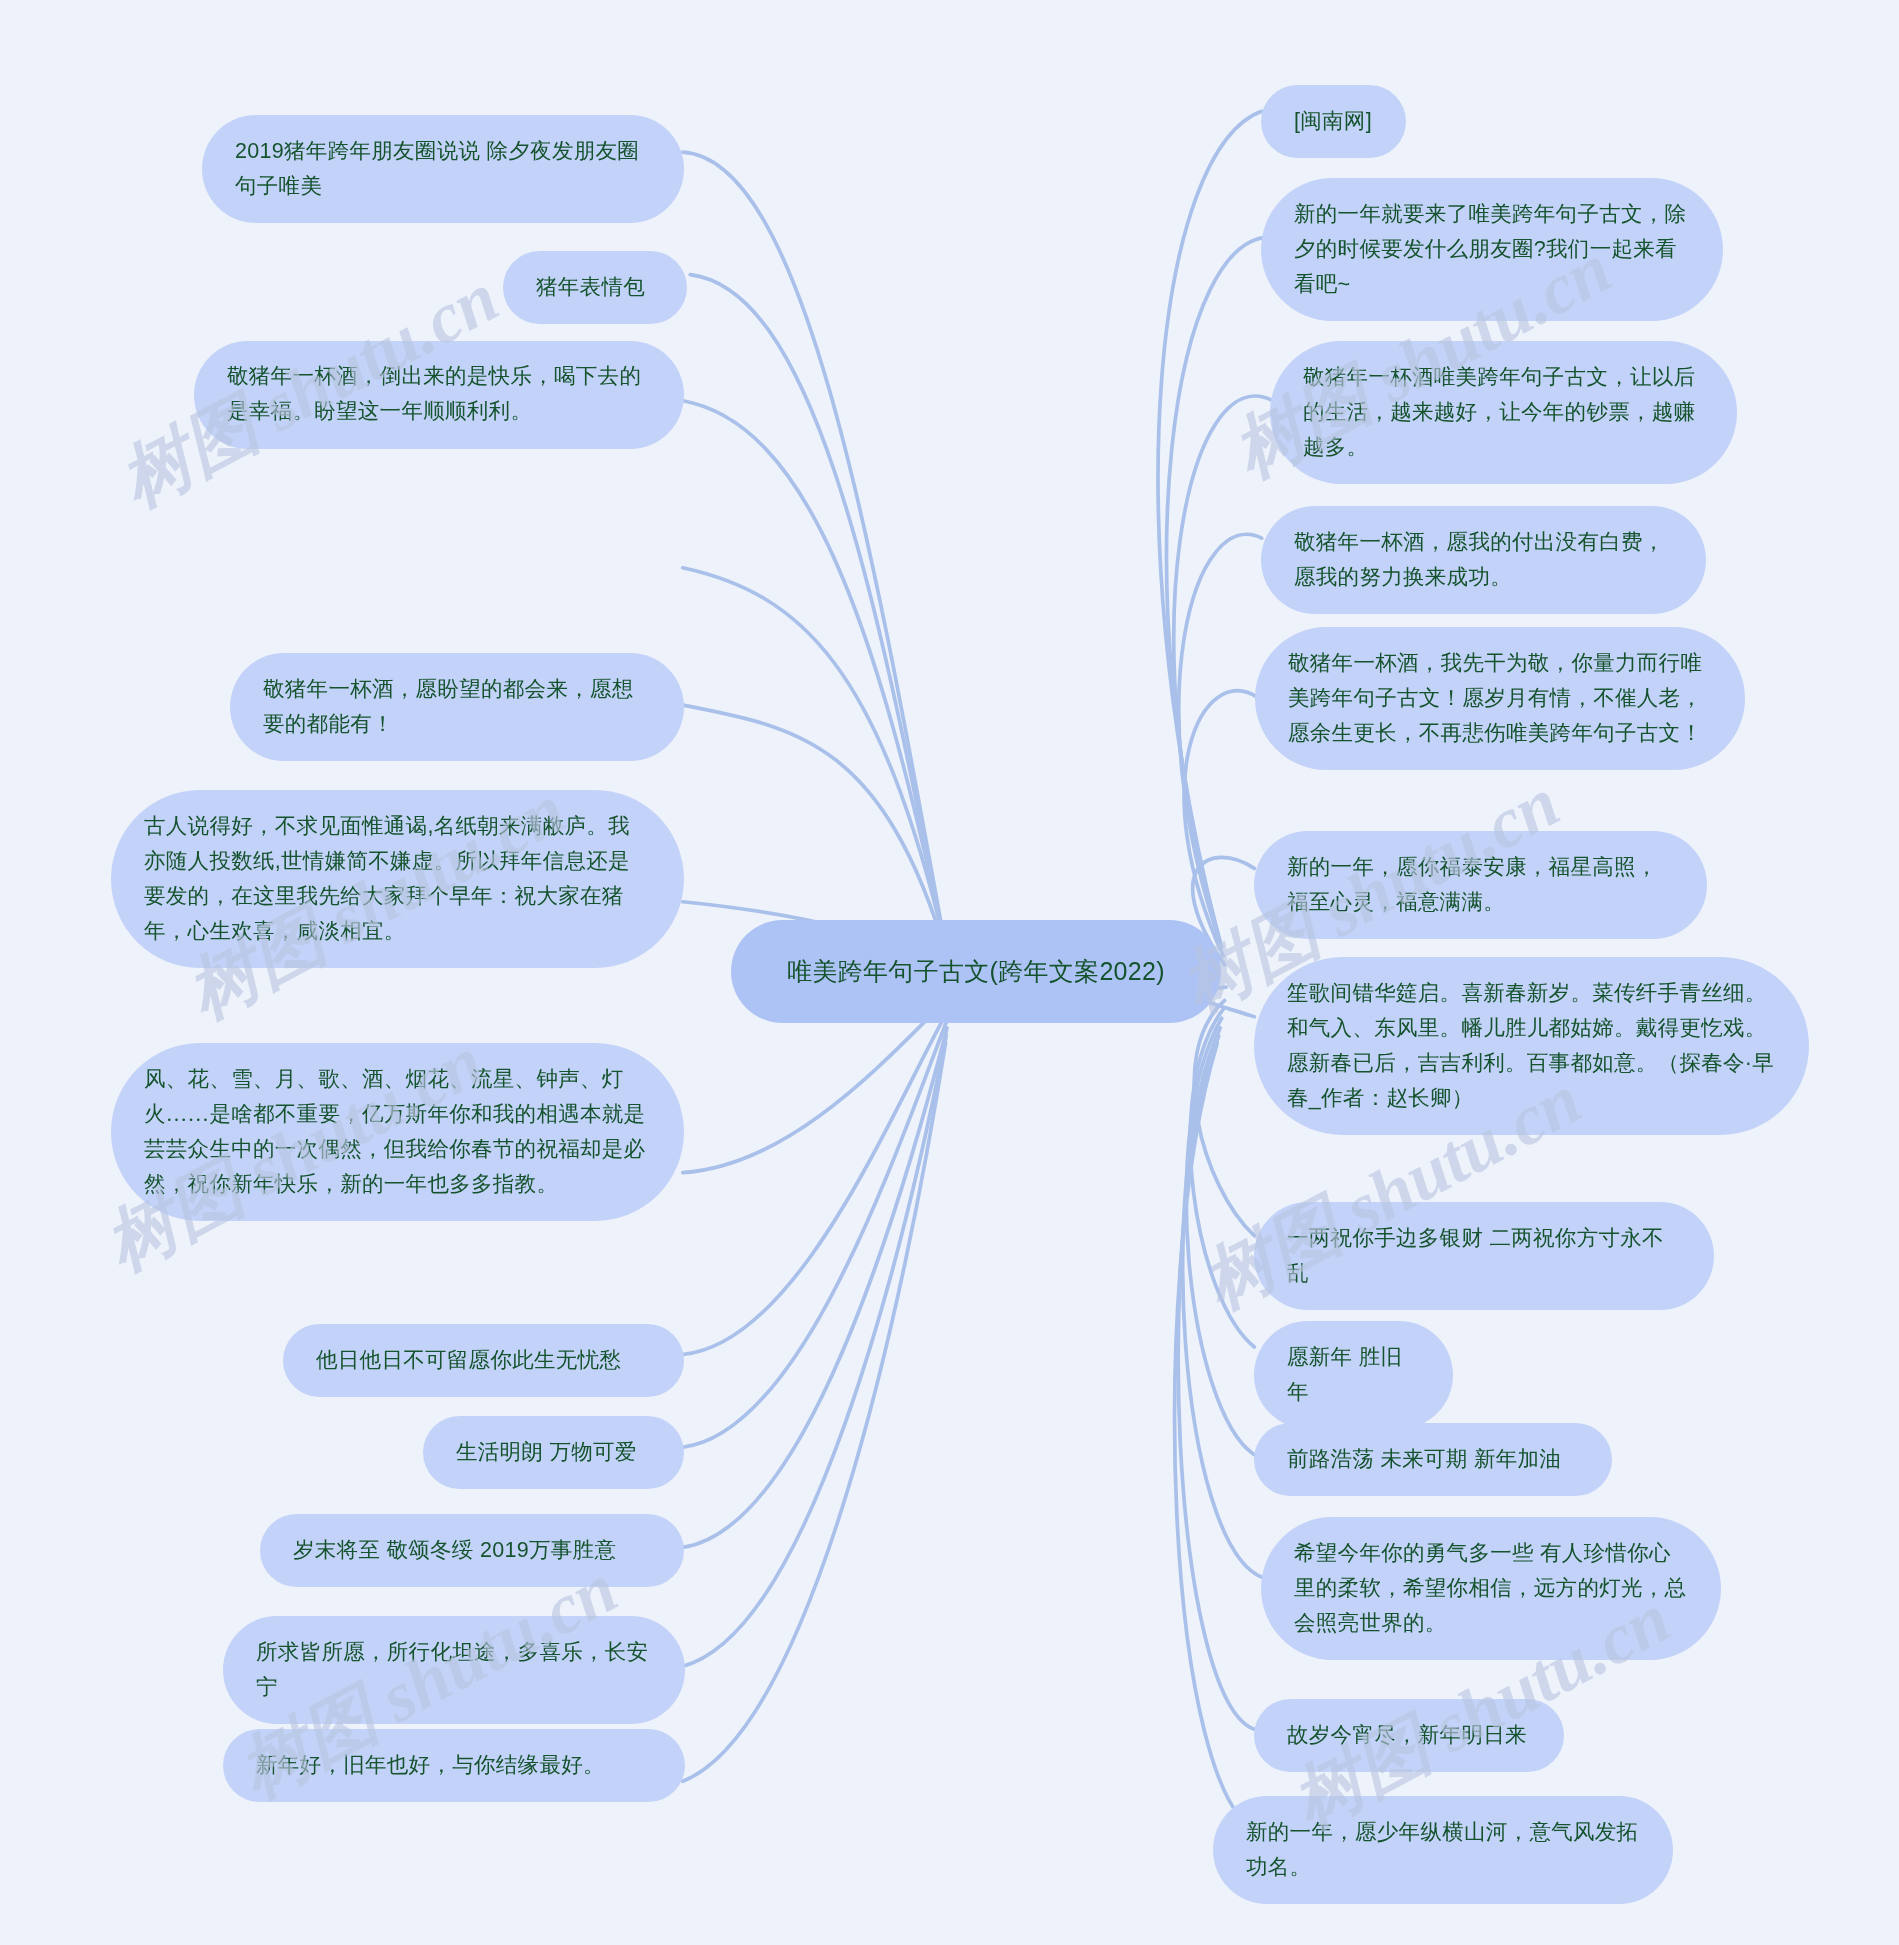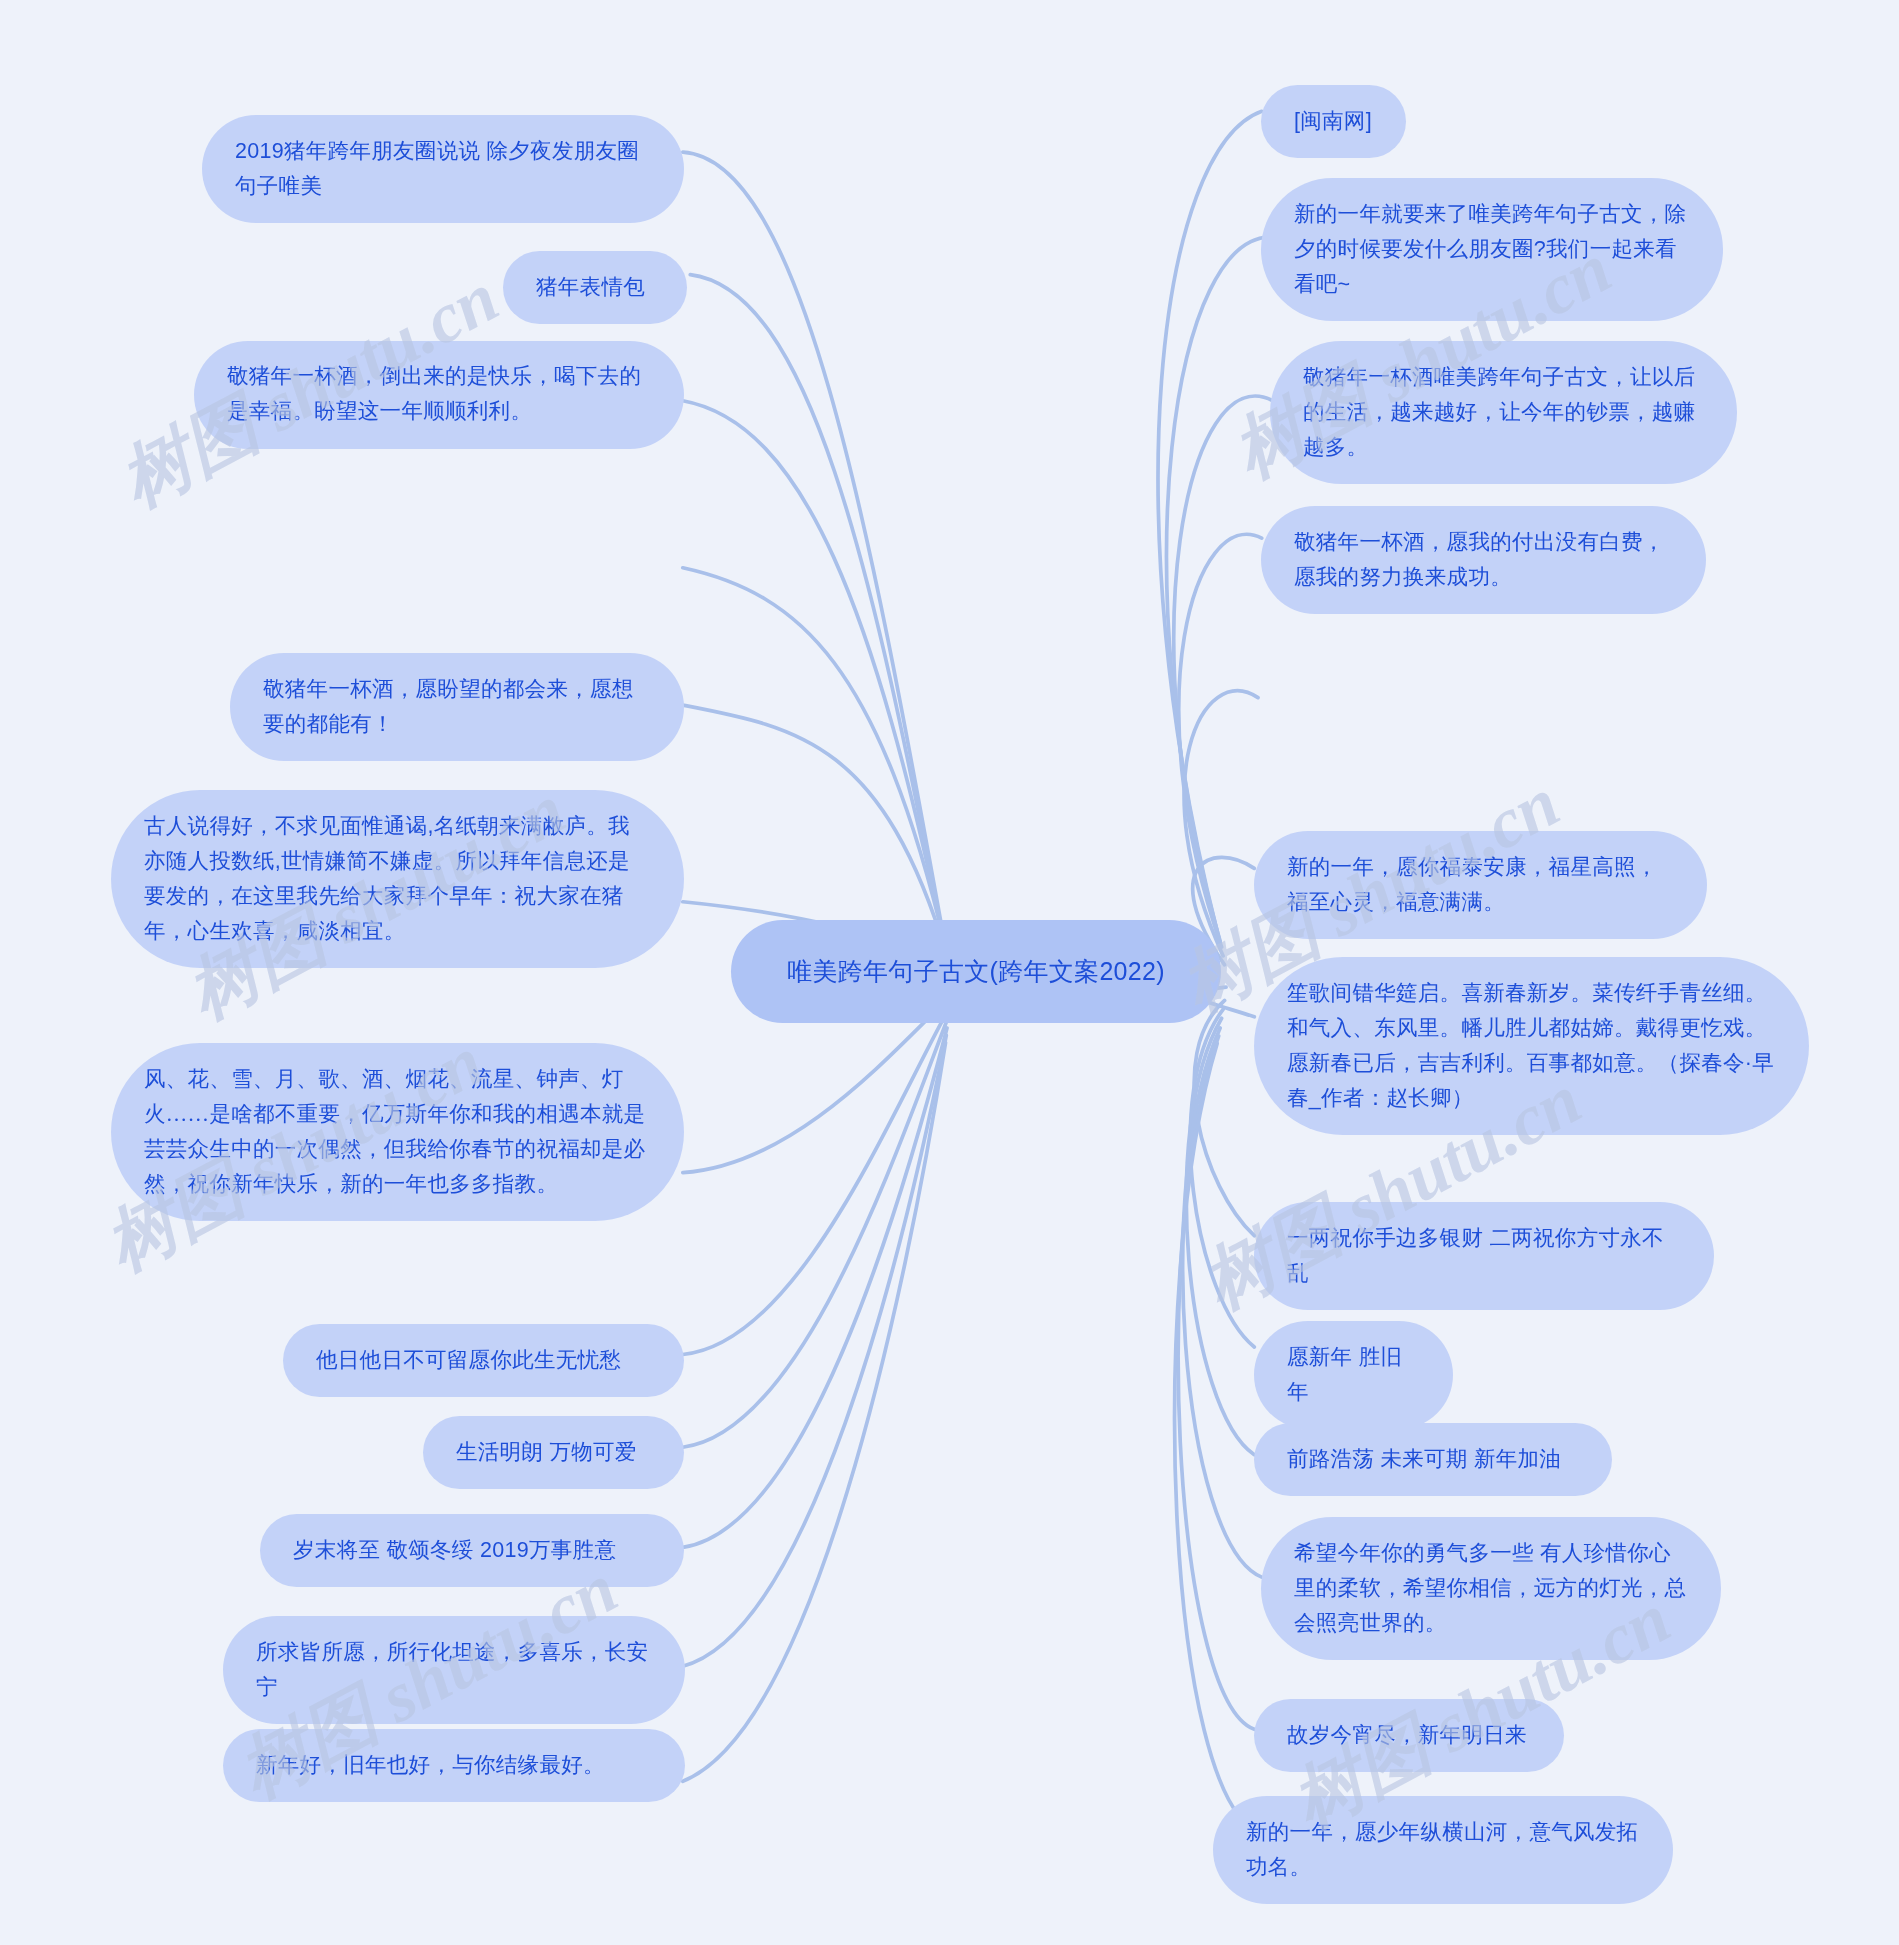--- a/index.html
+++ b/index.html
@@ -11,21 +11,21 @@
     overflow:hidden;
     position:relative;
   }
   #canvas{position:absolute;inset:0;width:1900px;height:1946px;}
   #edges{position:absolute;left:0;top:0;width:1900px;height:1946px;pointer-events:none;}
   .node{
     position:absolute;
     box-sizing:border-box;
     background:#c3d2f8;
     border-radius:7419px;
-    color:#1d4ed8;
+    color:#14532d;
     font-size:21.5px;
     line-height:1.62;
     letter-spacing:0.3px;
     padding:19.3px 33px;
     display:flex;
     align-items:center;
     white-space:pre-wrap;
     word-break:break-all;
   }
   .node.right{justify-content:flex-start;}
@@ -118,20 +118,21 @@
   <div class="node center" style="left:731px;top:920px;width:490px;">唯美跨年句子古文(跨年文案2022)</div>
 
   <div class="node right" style="left:1261px;top:85px;width:145px;">[闽南网]</div>
 
   <div class="node right" style="left:1261px;top:178px;width:462px;">新的一年就要来了唯美跨年句子古文，除夕的时候要发什么朋友圈?我们一起来看看吧~</div>
 
   <div class="node right" style="left:1270px;top:341px;width:467px;">敬猪年一杯酒唯美跨年句子古文，让以后的生活，越来越好，让今年的钞票，越赚越多。</div>
 
   <div class="node right" style="left:1261px;top:506px;width:445px;">敬猪年一杯酒，愿我的付出没有白费，愿我的努力换来成功。</div>
 
+  <div class="node right" style="left:1255px;top:627px;width:490px;">敬猪年一杯酒，我先干为敬，你量力而行唯美跨年句子古文！愿岁月有情，不催人老，愿余生更长，不再悲伤唯美跨年句子古文！</div>
 
   <div class="node right" style="left:1254px;top:831px;width:453px;">新的一年，愿你福泰安康，福星高照，福至心灵，福意满满。</div>
 
   <div class="node right blob" style="left:1254px;top:957px;width:555px;">笙歌间错华筵启。喜新春新岁。菜传纤手青丝细。和气入、东风里。幡儿胜儿都姑媂。戴得更忔戏。愿新春已后，吉吉利利。百事都如意。（探春令·早春_作者：赵长卿）</div>
 
   <div class="node right" style="left:1254px;top:1202px;width:460px;">一两祝你手边多银财 二两祝你方寸永不乱</div>
 
   <div class="node right" style="left:1254px;top:1321px;width:199px;">愿新年 胜旧年</div>
 
   <div class="node right" style="left:1254px;top:1423px;width:358px;">前路浩荡 未来可期 新年加油</div>

